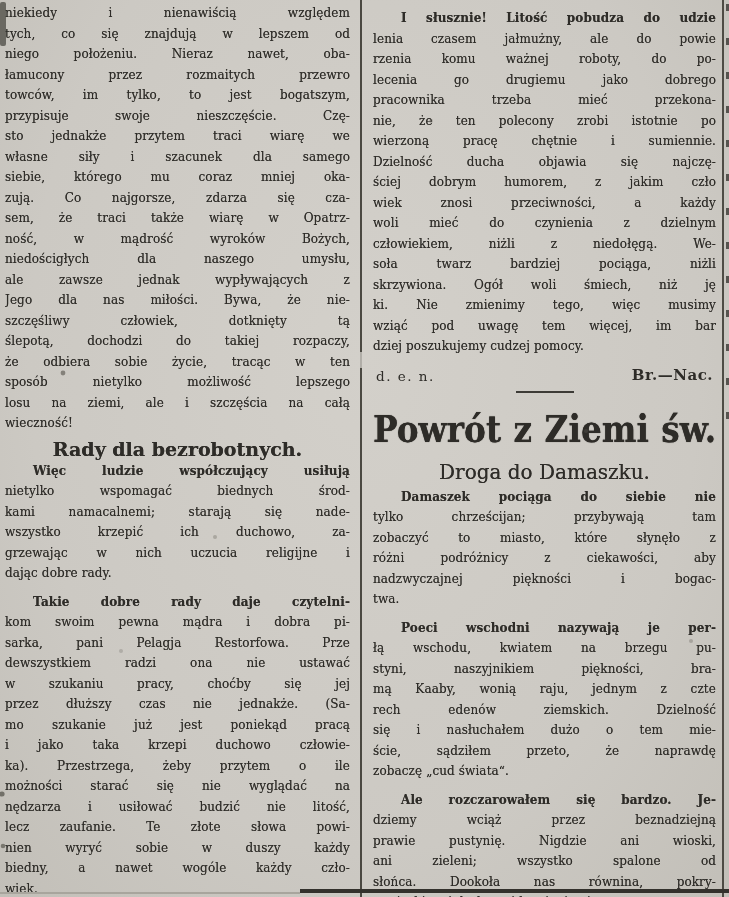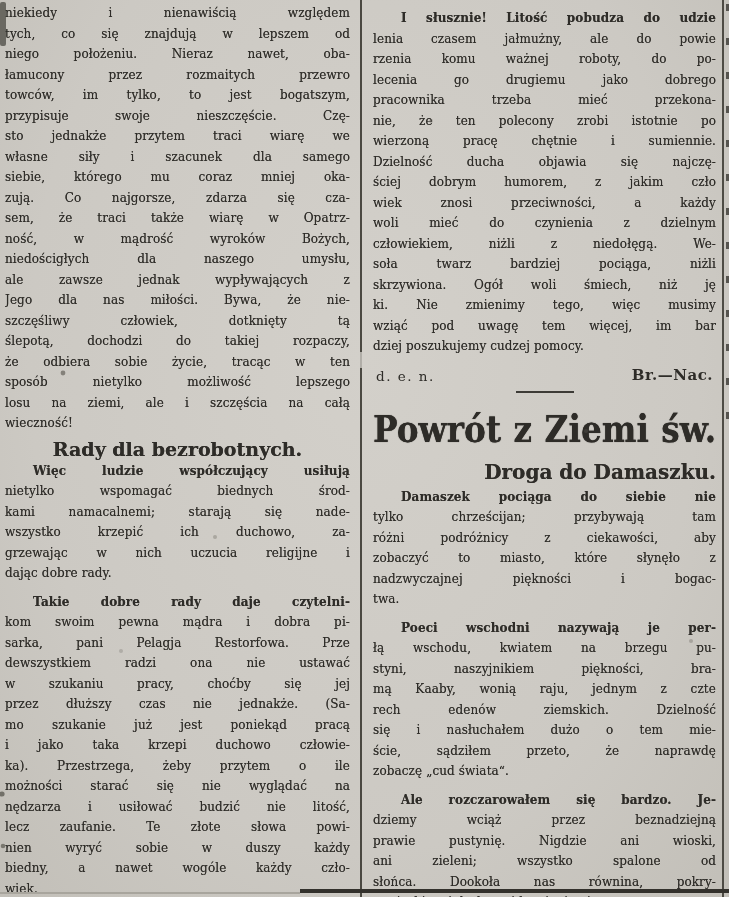--- a/index.html
+++ b/index.html
@@ -45,21 +45,21 @@
 
   .headline-wrap { height:52px; margin-top:11px; overflow:visible; }
   .headline {
     width:398px; transform:scaleX(0.862); transform-origin:0 50%;
     font-size:38px; font-weight:bold; line-height:50px; white-space:nowrap;
     text-align:justify; text-align-last:justify;
     text-shadow:0 0 0.8px rgba(20,18,14,0.9);
   }
 
   .subheading {
-    text-align:right; font-weight:bold; font-size:20px;
+    text-align:center; font-weight:normal; font-size:20px;
     height:24px; line-height:24px; margin:4px 0 3px;
     text-shadow:0 0 0.5px rgba(30,28,24,0.8);
   }
 
   
   .v-divider {
     position:absolute; left:360px; top:0; width:2px; height:897px;
     background:linear-gradient(to bottom,
       #38362f 0px, #38362f 352px,
       rgba(56,54,47,0.25) 352px, rgba(56,54,47,0.25) 368px,
@@ -178,22 +178,22 @@
 
     <div class="headline-wrap">
       <div class="headline">Powrót z Ziemi św.</div>
     </div>
 
     <div class="subheading">Droga do Damaszku.</div>
 
     <div class="para indent">
         <div class="line">Damaszek pociąga do siebie nie</div>
         <div class="line">tylko chrześcijan; przybywają tam</div>
+        <div class="line">zobaczyć to miasto, które słynęło z</div>
         <div class="line">różni podróżnicy z ciekawości, aby</div>
-        <div class="line">zobaczyć to miasto, które słynęło z</div>
         <div class="line">nadzwyczajnej piękności i bogac-</div>
         <div class="line">twa.</div>
       </div>
     <div class="para indent gap">
         <div class="line">Poeci wschodni nazywają je per-</div>
         <div class="line">łą wschodu, kwiatem na brzegu pu-</div>
         <div class="line">styni, naszyjnikiem piękności, bra-</div>
         <div class="line">mą Kaaby, wonią raju, jednym z czte</div>
         <div class="line">rech edenów ziemskich. Dzielność</div>
         <div class="line">się i nasłuchałem dużo o tem mie-</div>

